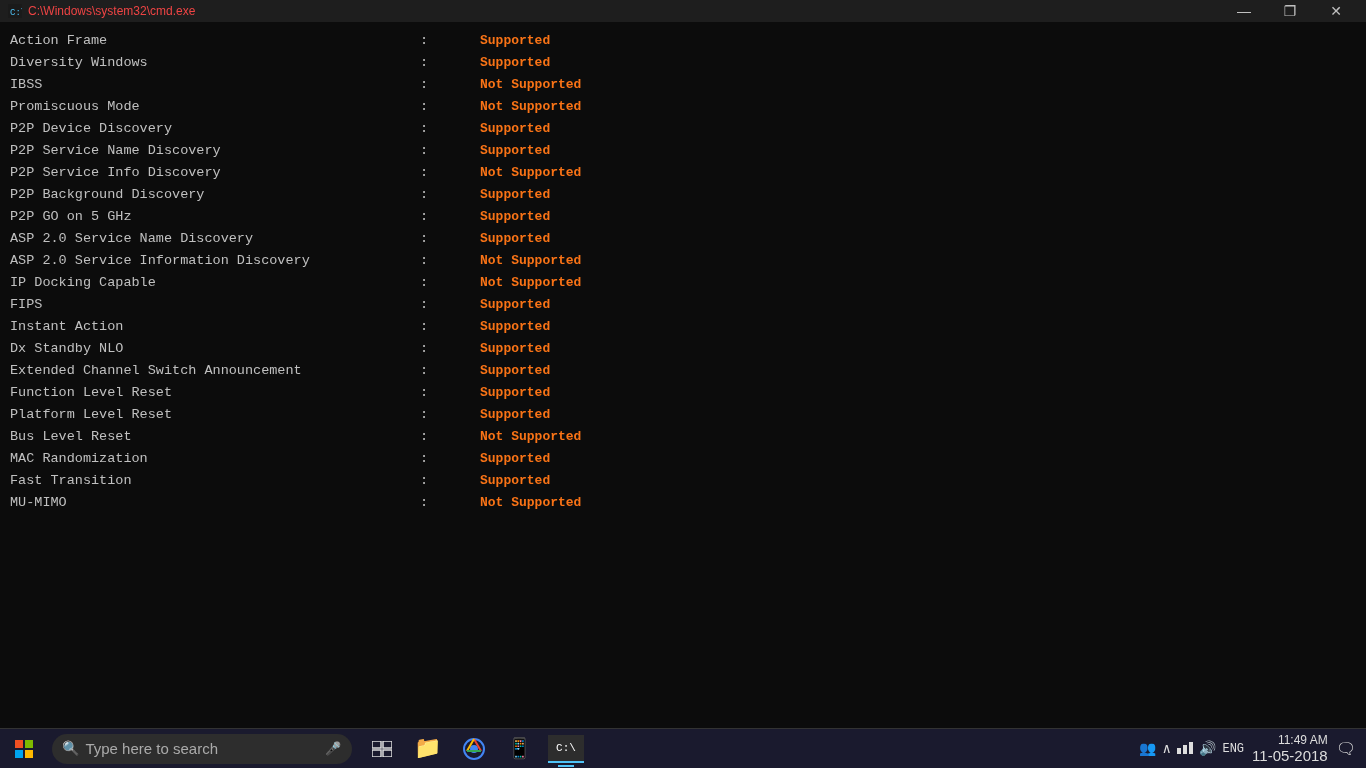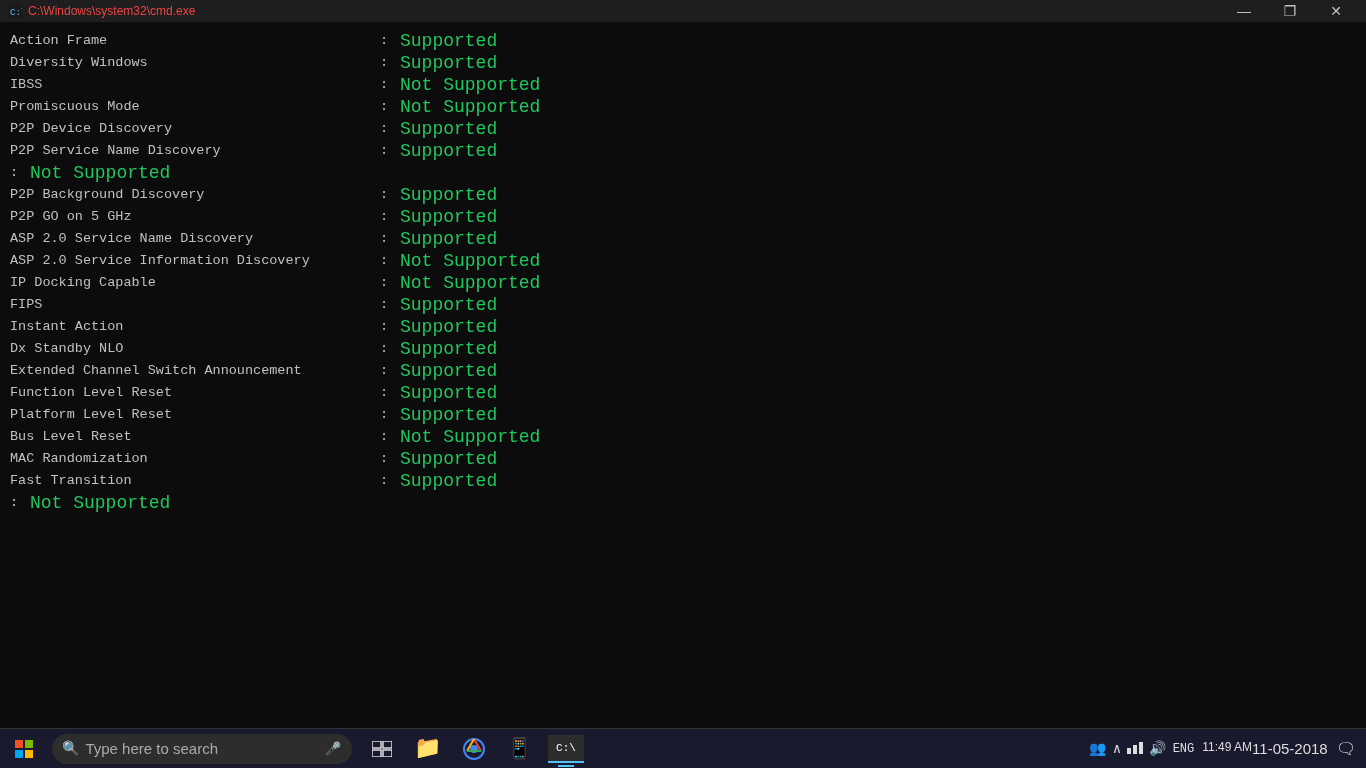--- a/index.html
+++ b/index.html
@@ -72,38 +72,40 @@
       background: #0c0c0c;
       padding: 8px 10px;
       overflow: hidden;
     }
 
     .console-row {
       display: flex;
       align-items: center;
       height: 22px;
       line-height: 22px;
+      gap: 40px;
     }
     .console-label {
       color: #c0c0c0;
       font-size: 13.5px;
       font-family: 'Courier New', Courier, monospace;
       width: 370px;
       min-width: 370px;
     }
     .console-sep {
       color: #c0c0c0;
       font-size: 13.5px;
       font-family: 'Courier New', Courier, monospace;
       width: 20px;
     }
     .console-value {
-      color: #22c55e;
-      font-size: 18px;
+      color: #f97316;
+      font-size: 13px;
       font-family: 'Courier New', Courier, monospace;
+      font-weight: bold;
     }
 
     
     #taskbar {
       position: absolute;
       bottom: 0;
       left: 0;
       width: 100%;
       height: 40px;
       background: #1a1a2e;
@@ -186,21 +188,22 @@
       align-items: center;
       gap: 6px;
     }
     .sys-icon {
       color: #ddd;
       font-size: 14px;
       cursor: pointer;
     }
     #clock-area {
       display: flex;
-      align-items: flex-start;
+      flex-direction: column;
+      align-items: flex-end;
       cursor: pointer;
     }
     #clock-time {
       color: #ddd;
       font-size: 12px;
       font-family: 'Segoe UI', Arial, sans-serif;
     }
     #clock-date {
       color: #ddd;
       font-size: 15px;
@@ -271,20 +274,21 @@
       <span class="console-label">P2P Device Discovery</span>
       <span class="console-sep"> : </span>
       <span class="console-value">Supported</span>
     </div>
     <div class="console-row">
       <span class="console-label">P2P Service Name Discovery</span>
       <span class="console-sep"> : </span>
       <span class="console-value">Supported</span>
     </div>
     <div class="console-row">
+      <span class="console-label">P2P Service Info Discovery</span>
       <span class="console-sep"> : </span>
       <span class="console-value">Not Supported</span>
     </div>
     <div class="console-row">
       <span class="console-label">P2P Background Discovery</span>
       <span class="console-sep"> : </span>
       <span class="console-value">Supported</span>
     </div>
     <div class="console-row">
       <span class="console-label">P2P GO on 5 GHz</span>
@@ -345,20 +349,21 @@
       <span class="console-label">MAC Randomization</span>
       <span class="console-sep"> : </span>
       <span class="console-value">Supported</span>
     </div>
     <div class="console-row">
       <span class="console-label">Fast Transition</span>
       <span class="console-sep"> : </span>
       <span class="console-value">Supported</span>
     </div>
     <div class="console-row">
+      <span class="console-label">MU-MIMO</span>
       <span class="console-sep"> : </span>
       <span class="console-value">Not Supported</span>
     </div>
   </div>
 
 <div id="taskbar">
   <div id="start-button">
     <svg viewBox="0 0 18 18" fill="white">
       <rect x="0" y="0" width="8" height="8" fill="#f25022"></rect>
       <rect x="10" y="0" width="8" height="8" fill="#7fba00"></rect>

